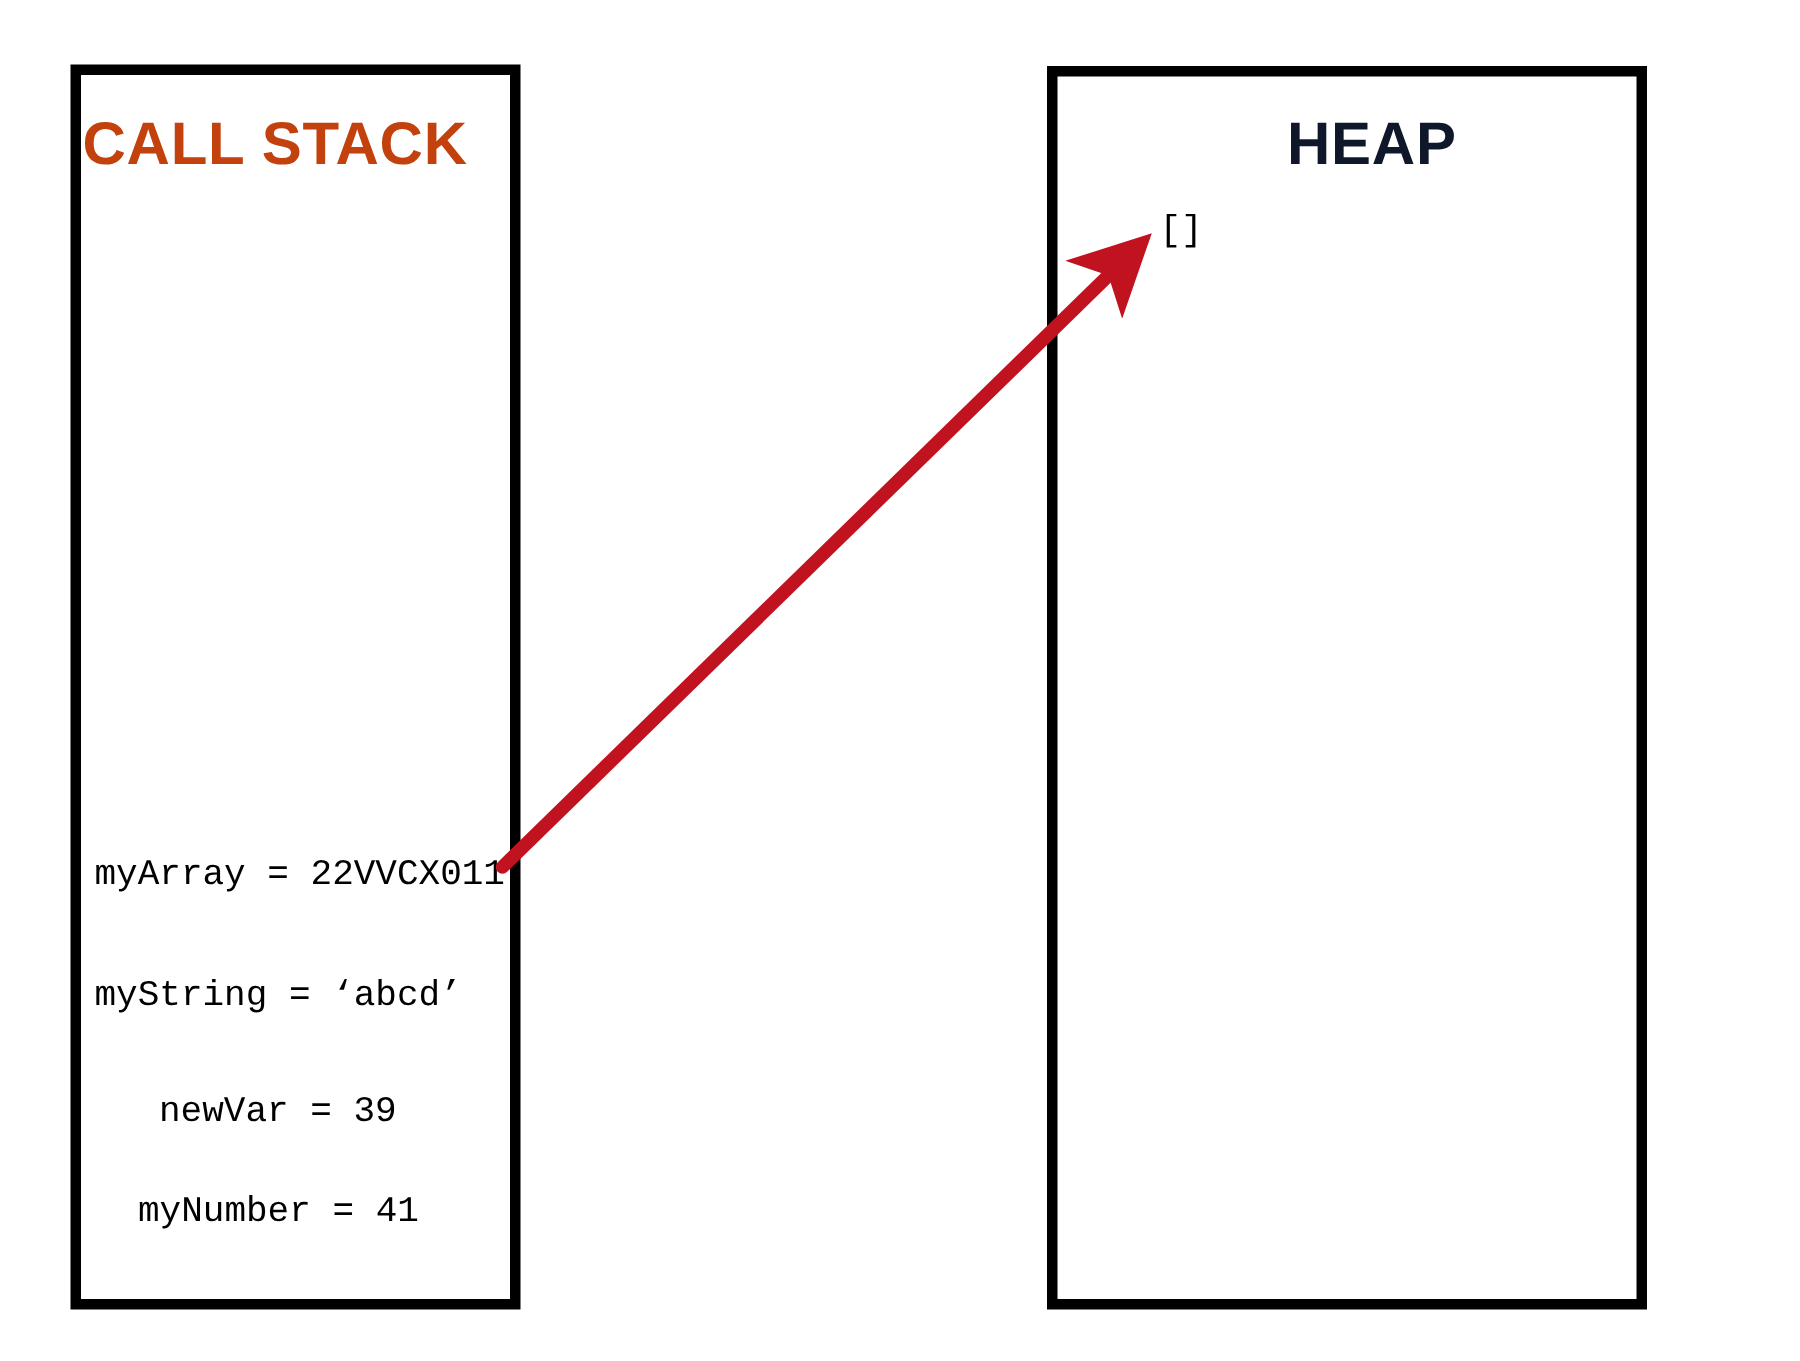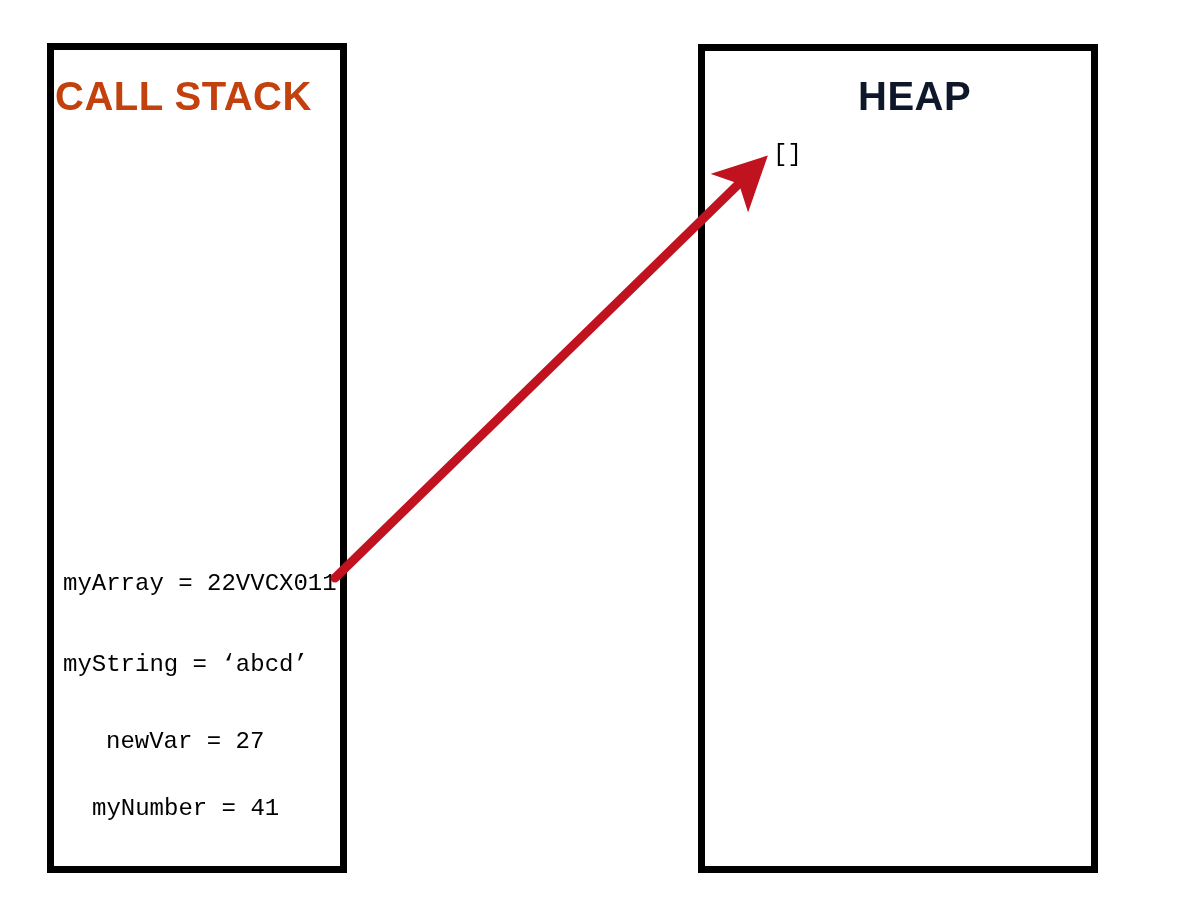--- a/index.html
+++ b/index.html
@@ -73,21 +73,21 @@
 <body>
 
 <div class="box call-stack-box"></div>
 <div class="box heap-box"></div>
 
 <div class="title call-stack-title">CALL STACK</div>
 <div class="title heap-title">HEAP</div>
 
 <div class="stack-entry" style="top:570px;left:63px;">myArray = 22VVCX011</div>
 <div class="stack-entry" style="top:651px;left:63px;">myString = ‘abcd’</div>
-<div class="stack-entry" style="top:728px;left:106px;">newVar = 27</div>
+<div class="stack-entry" style="top:728px;left:106px;">newVar = 39</div>
 <div class="stack-entry" style="top:795px;left:92px;">myNumber = 41</div>
 
 <div class="heap-entry" style="top:141px;left:773px;">[]</div>
 
 <svg class="arrow-svg" viewBox="0 0 1200 907">
   <defs>
     <marker id="arrowhead" markerWidth="6" markerHeight="6" refX="4" refY="3" orient="auto" markerUnits="strokeWidth">
       <path d="M0,0 L6,3 L0,6 L1.5,3 Z" fill="#C1121F"></path>
     </marker>
   </defs>

